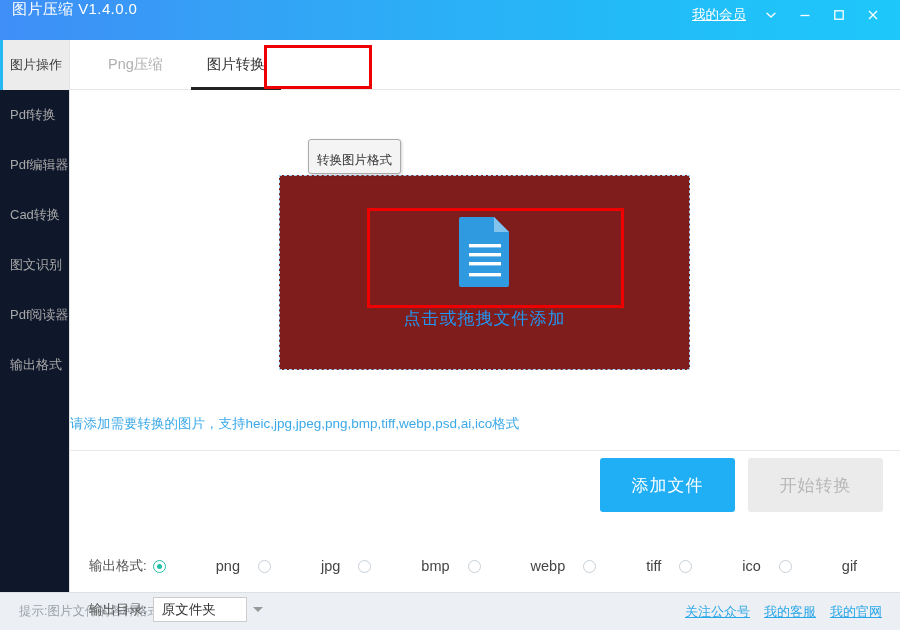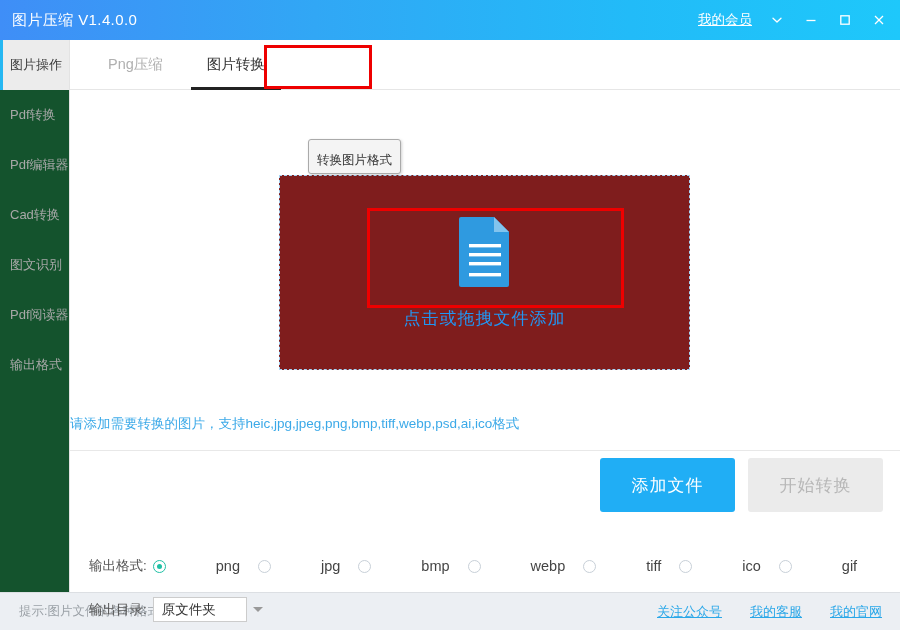--- a/index.html
+++ b/index.html
@@ -21,22 +21,22 @@
     flex-direction: column;
   }
 
   
   .titlebar {
     position: relative;
     height: 40px;
     flex: 0 0 40px;
     background: linear-gradient(to right, #3f8ef7 0%, #31a7f5 35%, #22bbf8 70%, #1ec8fb 100%);
     display: flex;
-    align-items: center;
-    padding: 0 4px 0 12px;
+    align-items: flex-start;
+    padding: 0 10px 0 12px;
   }
   .app-title {
     color: #ffffff;
     font-size: 15px;
     letter-spacing: 0.4px;
     white-space: nowrap;
   }
   .title-right {
     margin-left: auto;
     display: flex;
@@ -66,21 +66,21 @@
     flex: 1 1 auto;
     display: flex;
     min-height: 0;
     position: relative;
   }
 
   
   .sidebar {
     width: 70px;
     flex: 0 0 70px;
-    background: #14532d;
+    background: #0f172a;
     border-right: 1px solid #e3e3e3;
     padding-top: 0;
   }
   .side-item {
     position: relative;
     height: 50px;
     display: flex;
     align-items: center;
     padding-left: 10px;
     font-size: 13px;
@@ -309,21 +309,20 @@
     margin-left: auto;
     display: flex;
     gap: 14px;
   }
   .status-links a {
     font-size: 13px;
     color: #2aa7e8;
     text-decoration: underline;
     cursor: pointer;
     white-space: nowrap;
-    margin-left: 14px;
   }
 
   
   .annot {
     position: absolute;
     border: 3px solid #ee0000;
     pointer-events: none;
     z-index: 60;
   }
   #annot-tab { left: 264px; top: 45px; width: 108px; height: 44px; }

